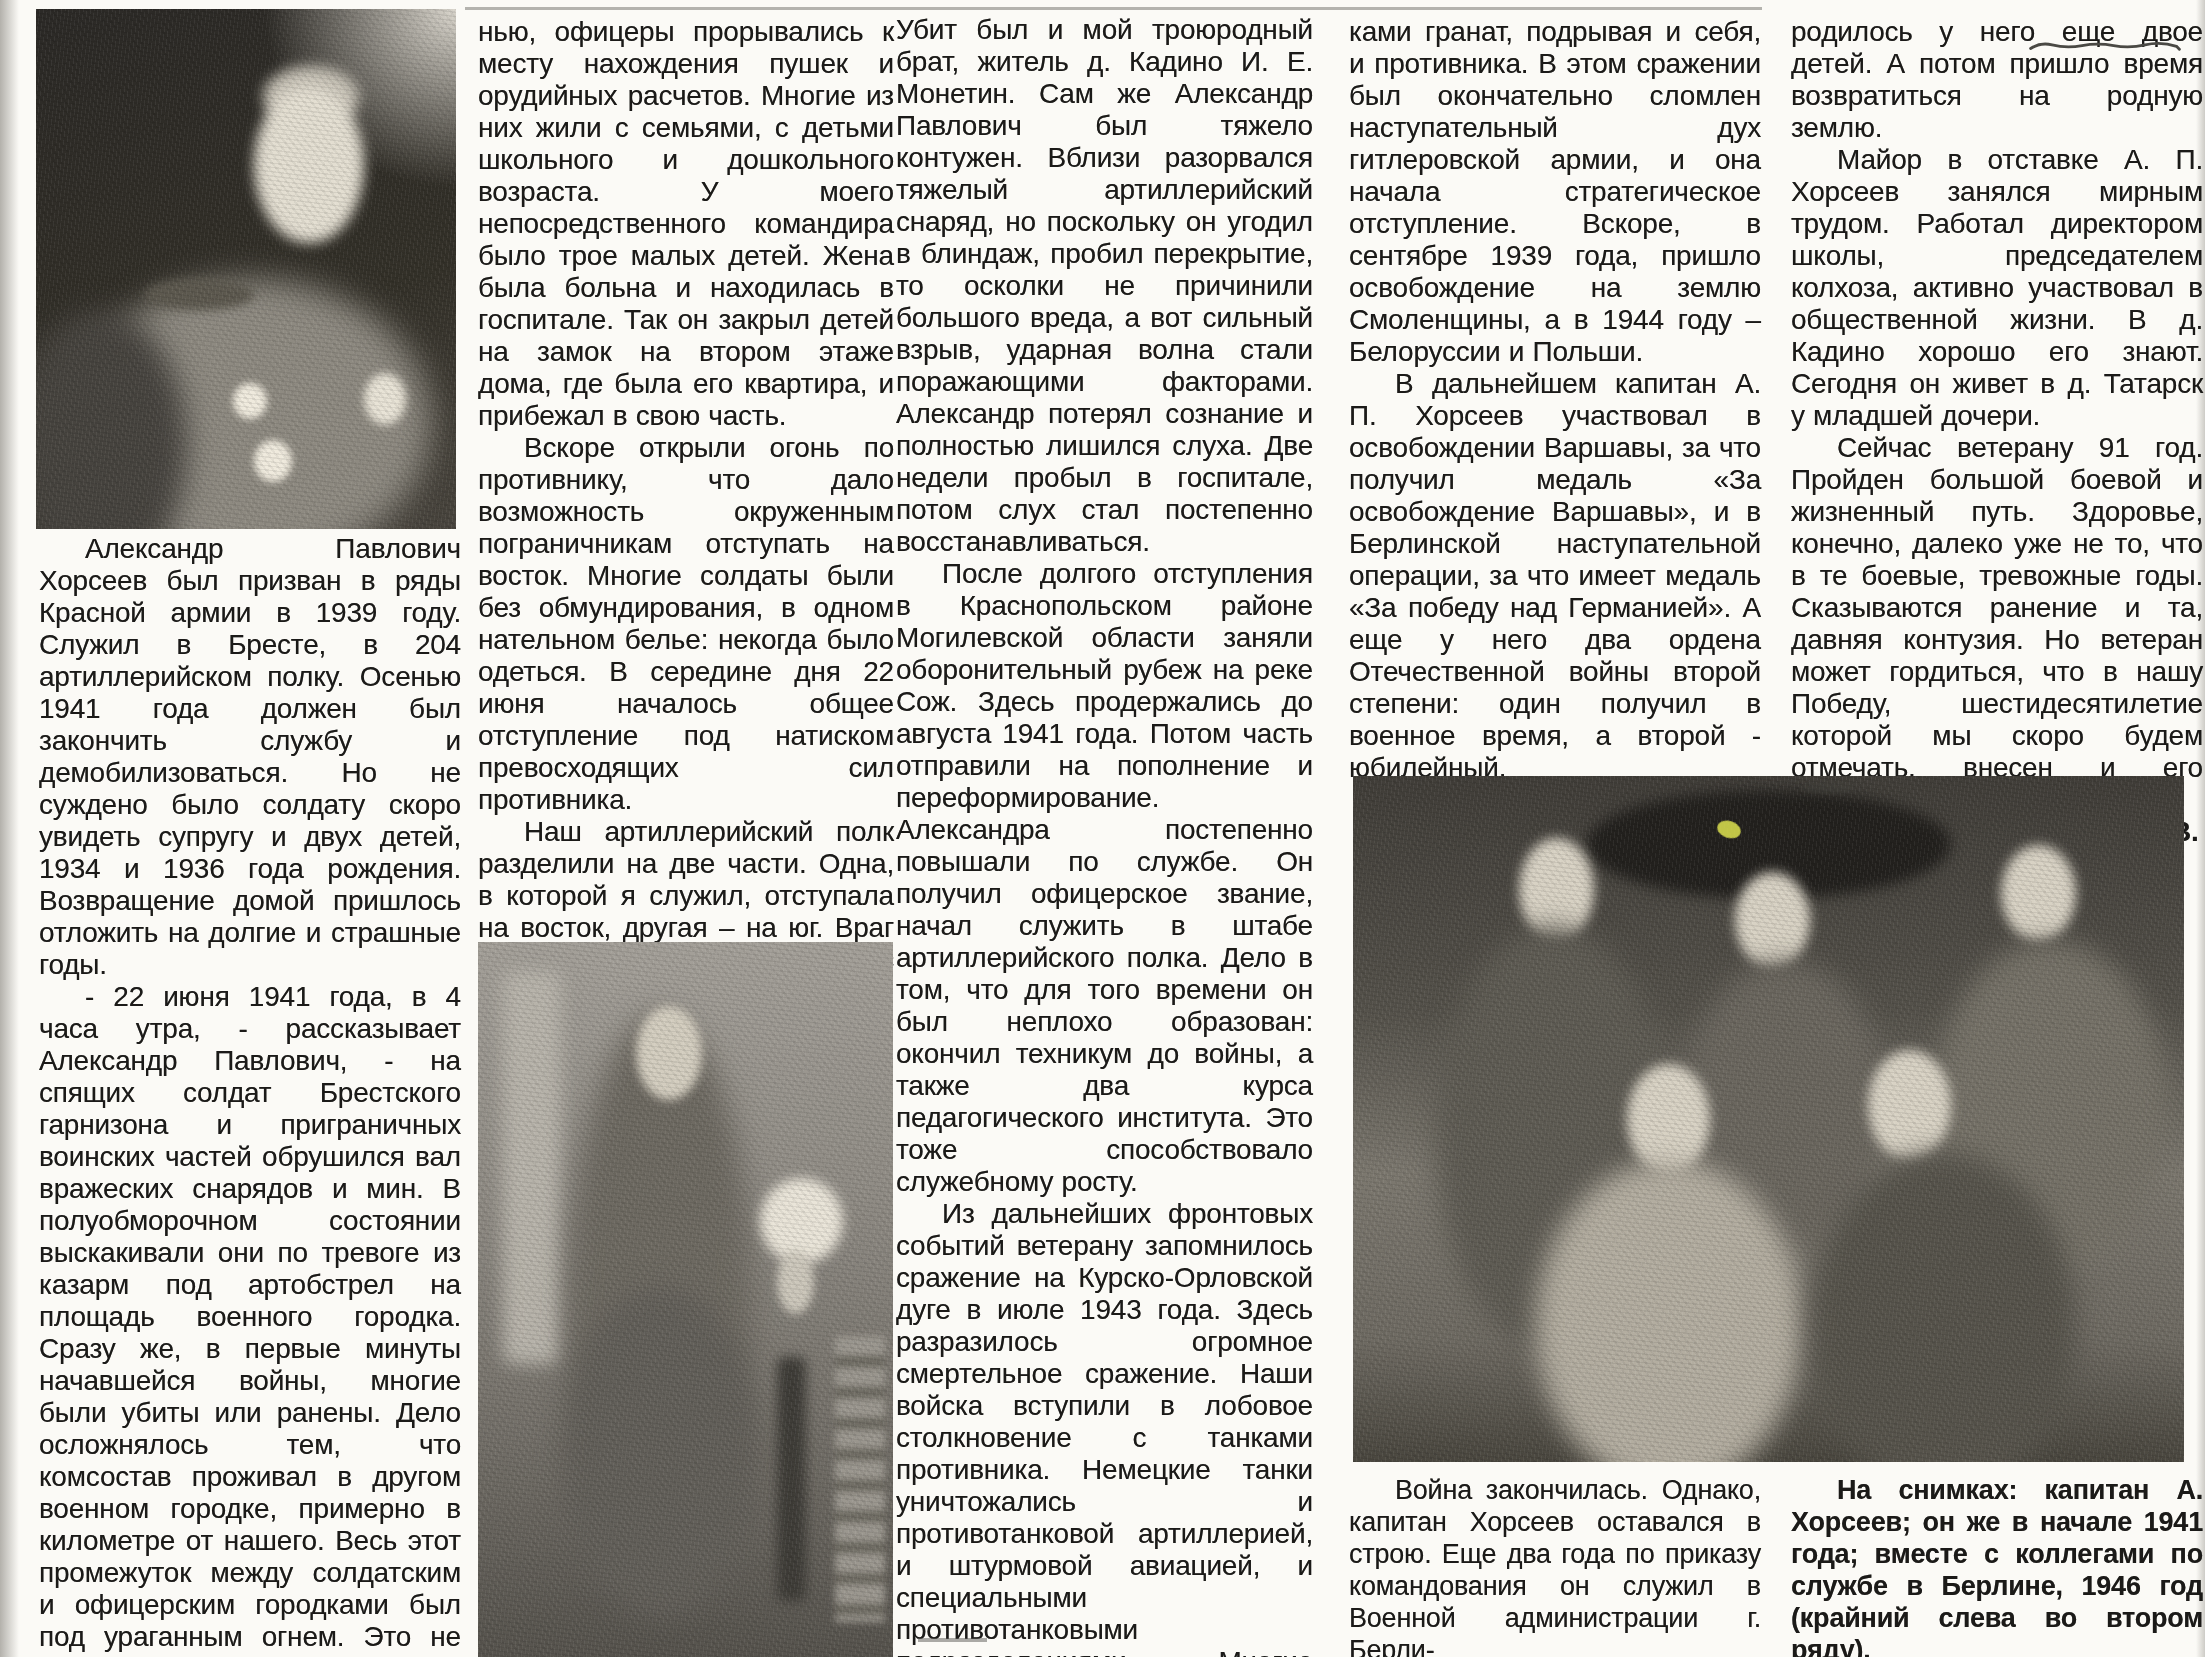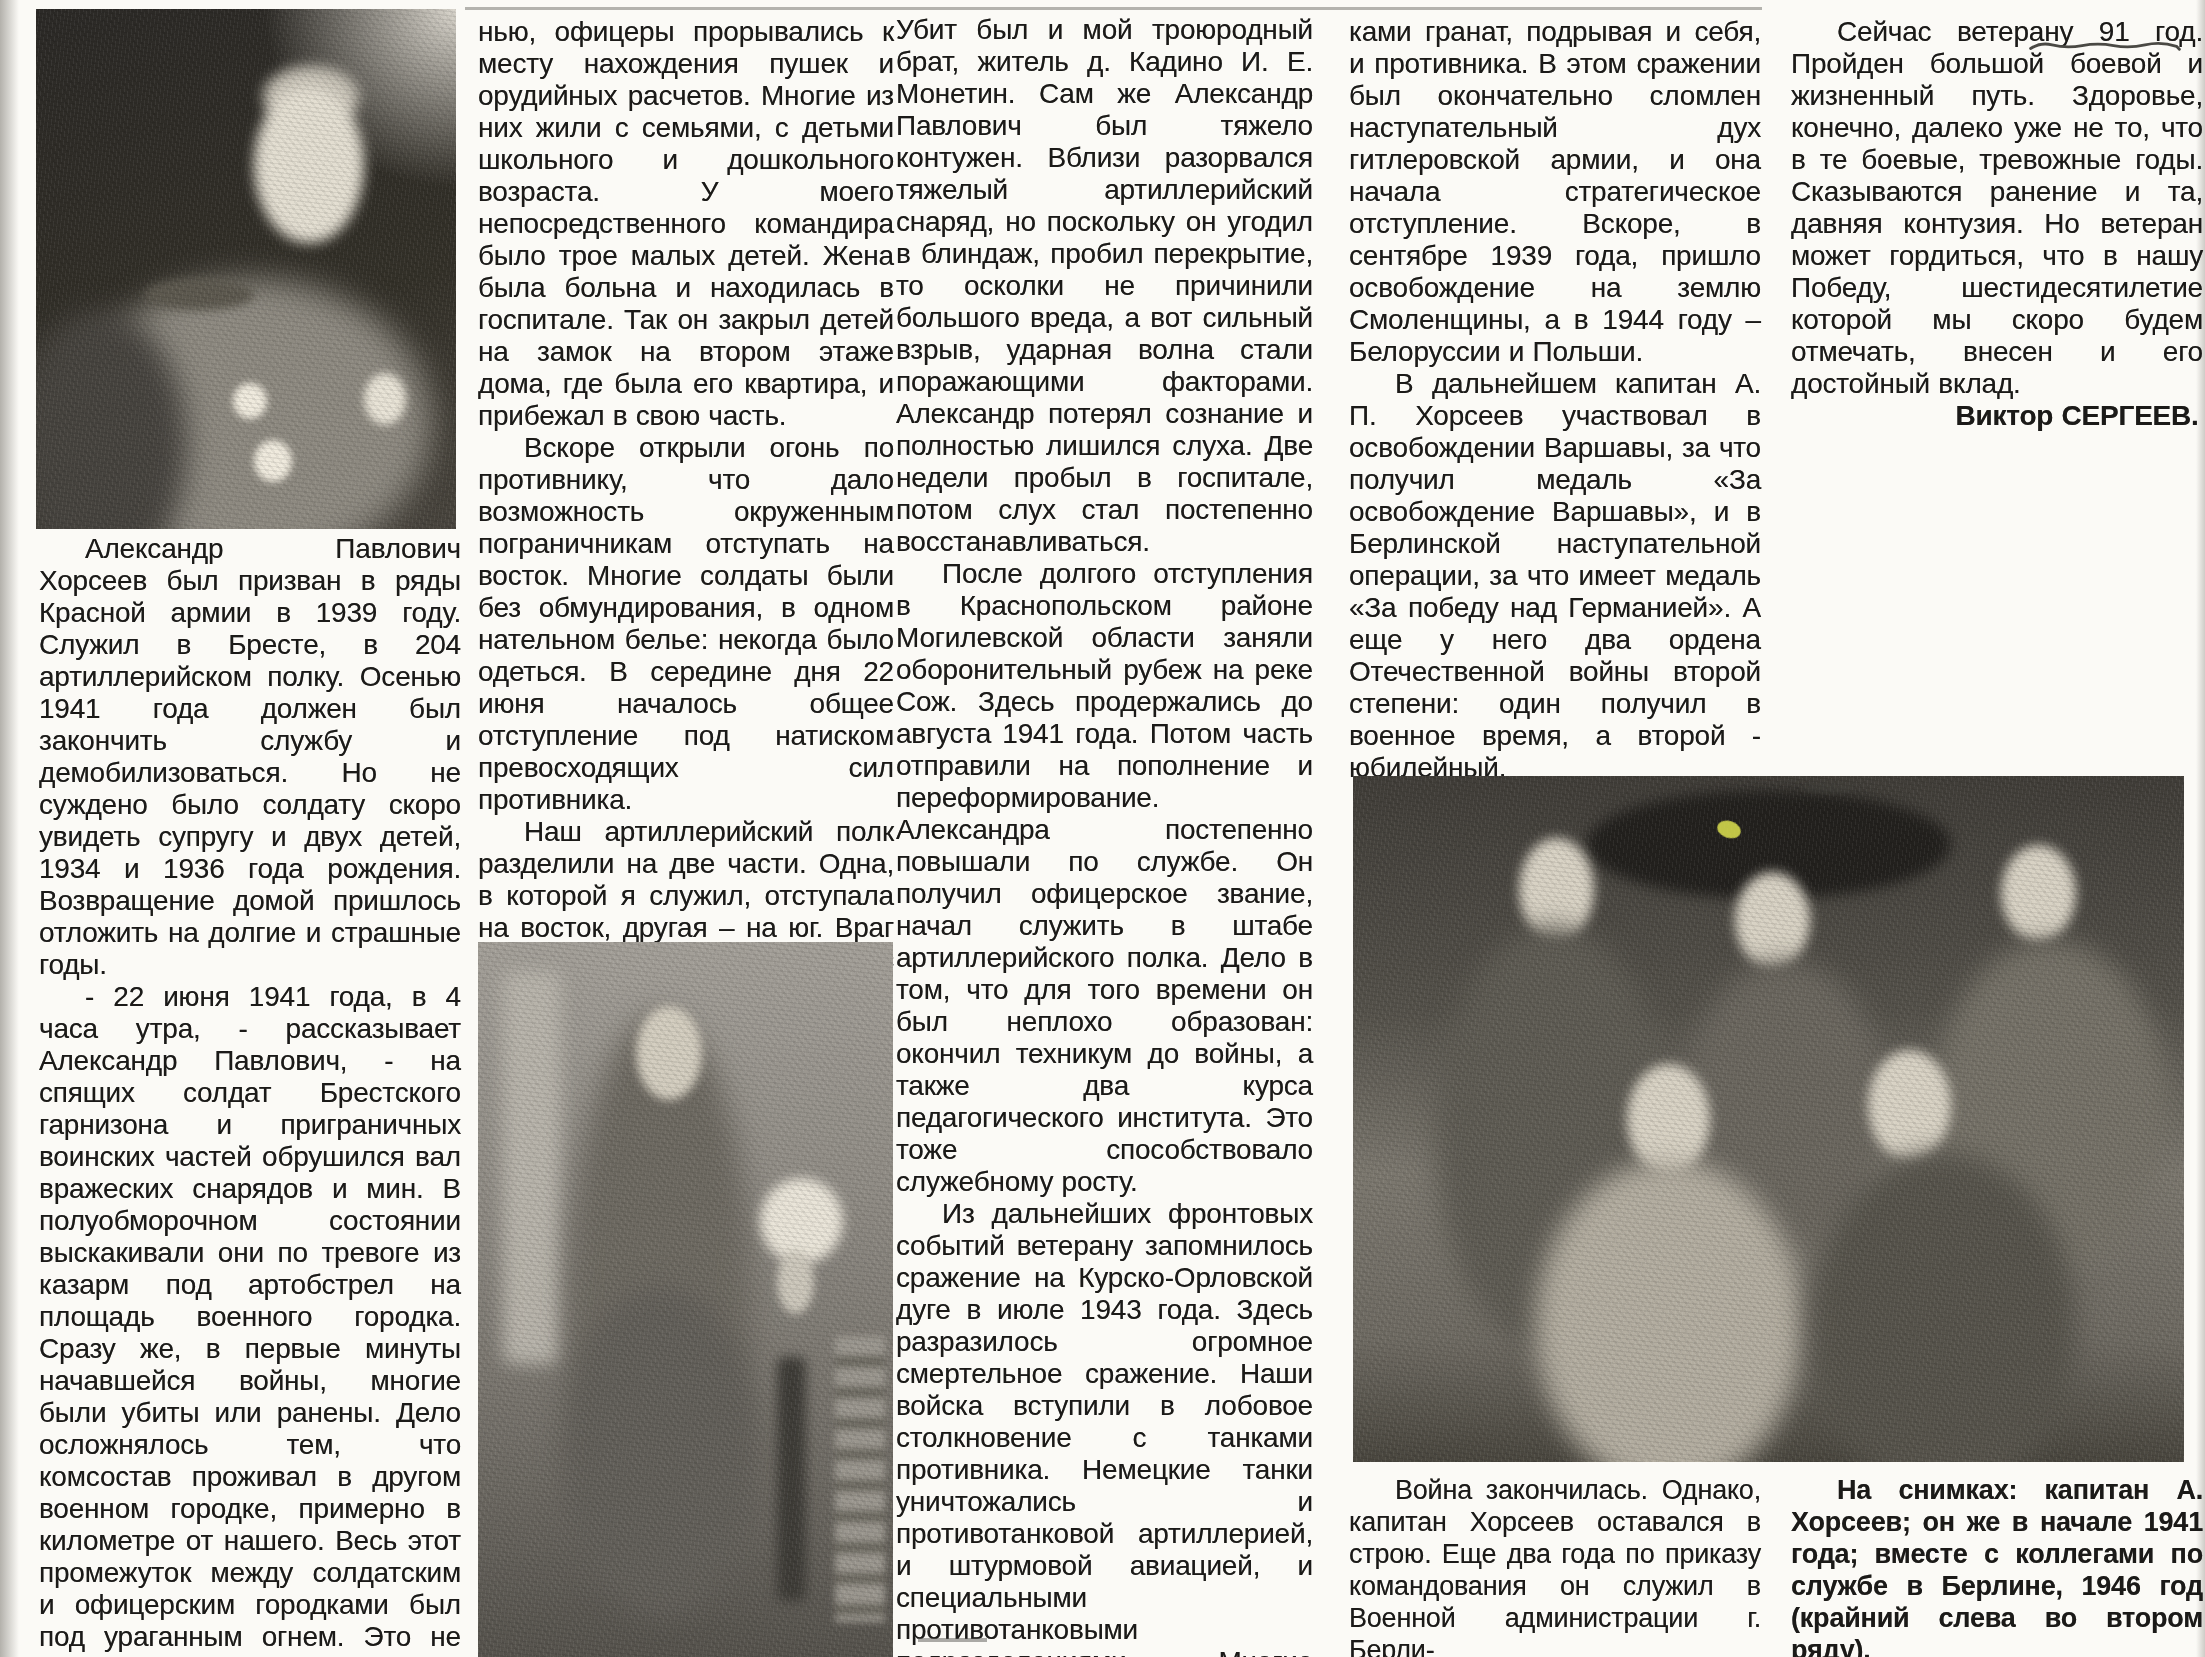--- a/index.html
+++ b/index.html
@@ -137,20 +137,22 @@
     <p>После долгого отступления в Краснопольском районе Могилевской области заняли оборонительный рубеж на реке Сож. Здесь продержались до августа 1941 года. Потом часть отправили на пополнение и переформирование. Александра постепенно повышали по службе. Он получил офицерское звание, начал служить в штабе артиллерийского полка. Дело в том, что для того времени он был неплохо образован: окончил техникум до войны, а также два курса педагогического института. Это тоже способствовало служебному росту.</p>
     <p>Из дальнейших фронтовых событий ветерану запомнилось сражение на Курско-Орловской дуге в июле 1943 года. Здесь разразилось огромное смертельное сражение. Наши войска вступили в лобовое столкновение с танками противника. Немецкие танки уничтожались и противотанковой артиллерией, и штурмовой авиацией, и специальными противотанковыми подразделениями. Многие бойцы</p>
   </div>
 
   <div class="col" style="left:1349px;top:15.7px;width:412px;">
     <p class="cont">ками гранат, подрывая и себя, и противника. В этом сражении был окончательно сломлен наступательный дух гитлеровской армии, и она начала стратегическое отступление. Вскоре, в сентябре 1939 года, пришло освобождение на землю Смоленщины, а в 1944 году – Белоруссии и Польши.</p>
     <p>В дальнейшем капитан А. П. Хорсеев участвовал в освобождении Варшавы, за что получил медаль «За освобождение Варшавы», и в Берлинской наступательной операции, за что имеет медаль «За победу над Германией». А еще у него два ордена Отечественной войны второй степени: один получил в военное время, а второй - юбилейный.</p>
   </div>
 
   <div class="col" style="left:1791px;top:15.7px;width:412px;">
+    <p class="cont">родилось у него еще двое детей. А потом пришло время возвратиться на родную землю.</p>
+    <p>Майор в отставке А. П. Хорсеев занялся мирным трудом. Работал директором школы, председателем колхоза, активно участвовал в общественной жизни. В д. Кадино хорошо его знают. Сегодня он живет в д. Татарск у младшей дочери.</p>
     <p>Сейчас ветерану 91 год. Пройден большой боевой и жизненный путь. Здоровье, конечно, далеко уже не то, что в те боевые, тревожные годы. Сказываются ранение и та, давняя контузия. Но ветеран может гордиться, что в нашу Победу, шестидесятилетие которой мы скоро будем отмечать, внесен и его достойный вклад.</p>
     <p class="byline cont">Виктор СЕРГЕЕВ.</p>
   </div>
 
   <div class="photo photo-group grain" style="left:1353px;top:776px;width:831px;height:686px;" title="С коллегами по службе в Берлине, 1946 год">
     <div class="blob pg-window layer"></div>
 
     <div class="blob pg-head layer" style="left:20%;top:9%;width:9%;height:15%;"></div>
     <div class="blob pg-head layer" style="left:46%;top:14%;width:9%;height:14%;"></div>
     <div class="blob pg-head layer" style="left:78%;top:10%;width:9%;height:14%;"></div>

